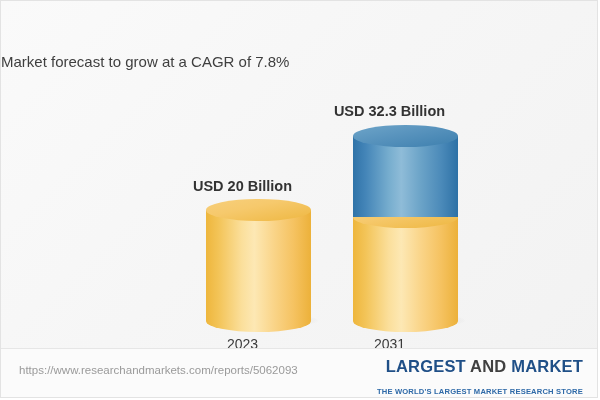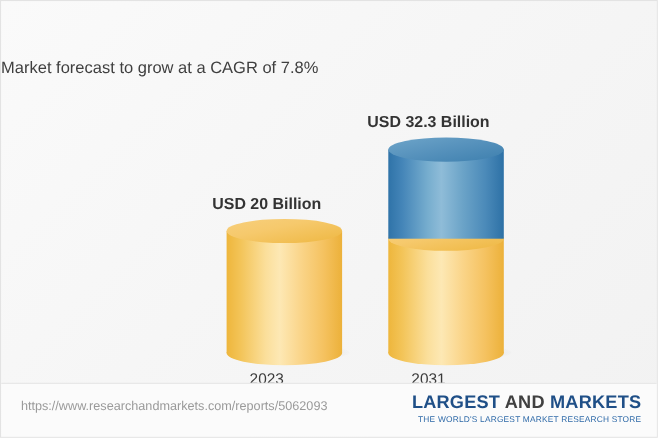--- a/index.html
+++ b/index.html
@@ -173,23 +173,23 @@
   }
   .logo-main {
     font-size: 16.5px;
     font-weight: bold;
     color: #1f4f87;
     letter-spacing: 0.2px;
     white-space: nowrap;
   }
   .logo-and { color: #404040; }
   .logo-tag {
-    margin-top: 1px;
+    margin-top: 11px;
     font-size: 7.6px;
-    font-weight: normal;
+    font-weight: bold;
     color: #2f6aa8;
     letter-spacing: 0.18px;
     white-space: nowrap;
   }
 </style>
 </head>
 <body>
 
 <div class="card">
 
@@ -227,18 +227,18 @@
         </div>
       </div>
       <div class="cat-label">2031</div>
     </div>
 
   </div>
 
   <div class="footer">
     <div class="footer-url">https://www.researchandmarkets.com/reports/5062093</div>
     <div class="logo">
-      <div class="logo-main"><span>LARGEST</span> <span class="logo-and">AND</span> <span>MARKETS</span></div>
+      <div class="logo-main"><span>LARGEST</span> <span class="logo-and">AND</span> <span>MARKET</span></div>
       <div class="logo-tag">THE WORLD'S LARGEST MARKET RESEARCH STORE</div>
     </div>
   </div>
 
 </div>
 
 </body></html>

